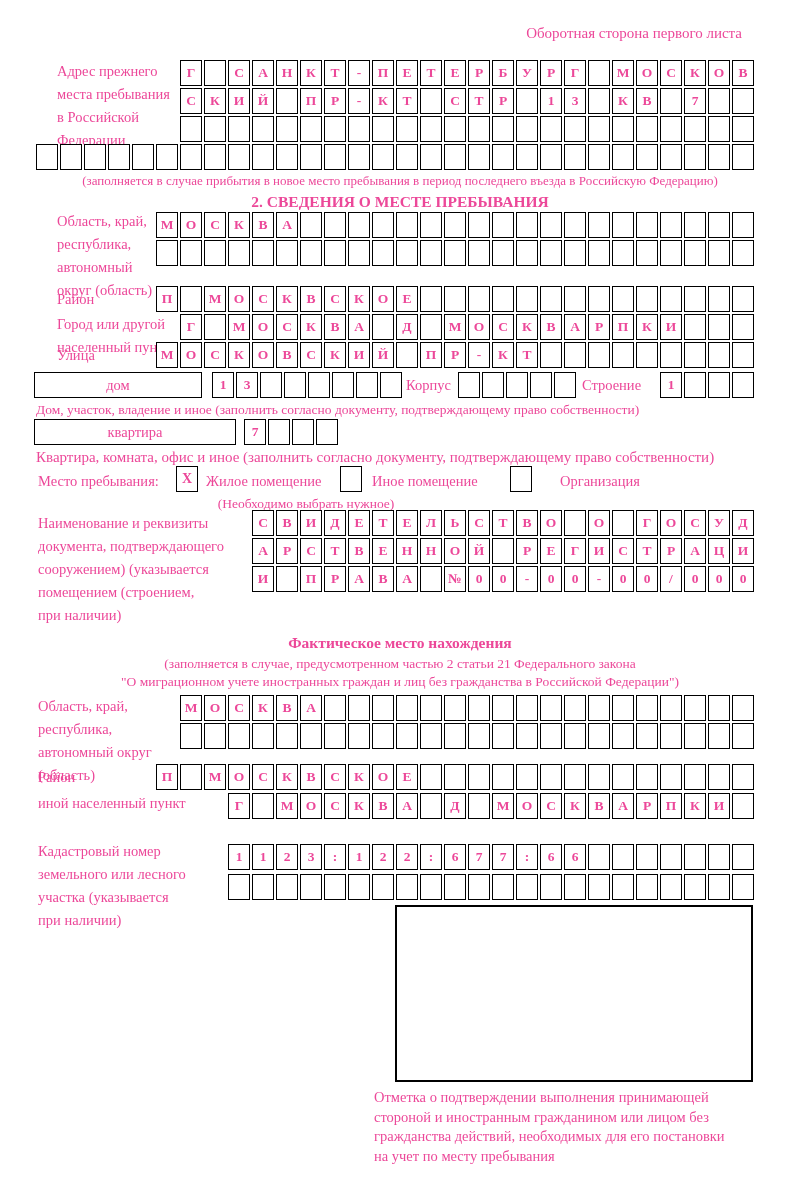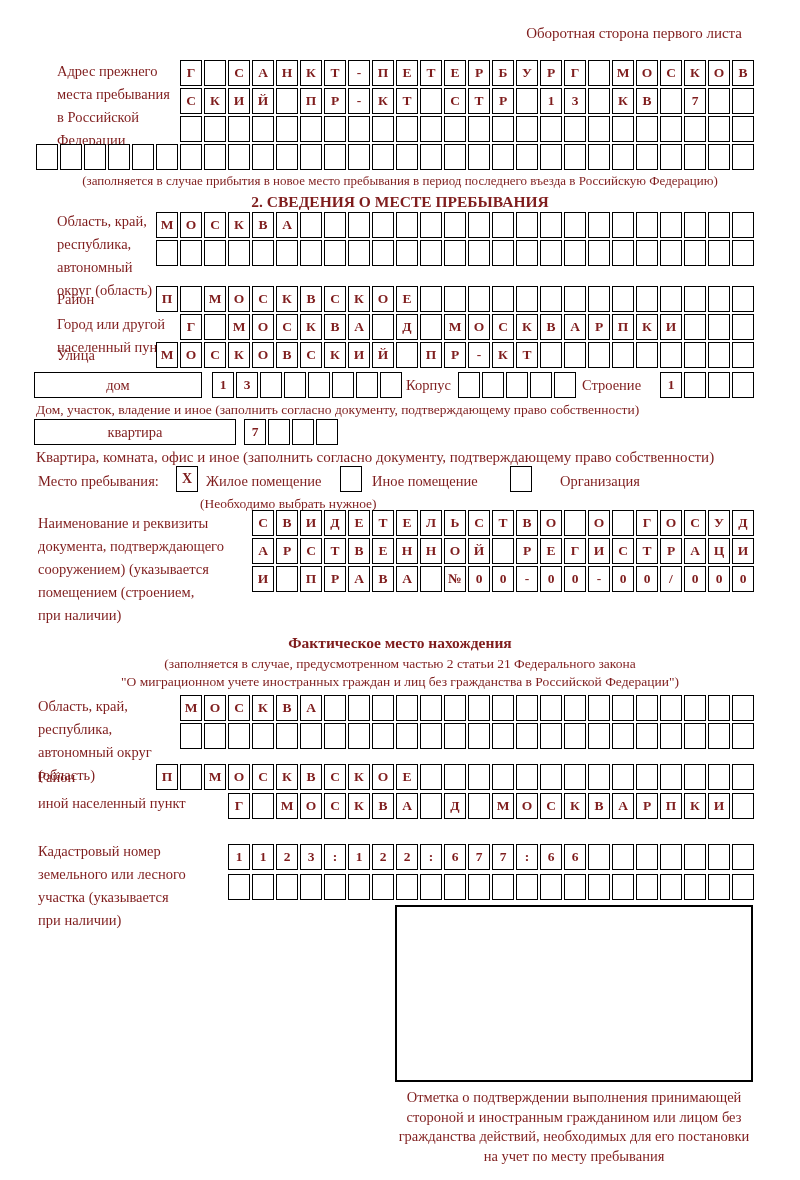--- a/index.html
+++ b/index.html
@@ -1,39 +1,39 @@
 <!DOCTYPE html>
 <html><head>
 <meta charset="utf-8">
 <style>
   html,body{margin:0;padding:0;}
   .page{
     position:relative;width:800px;height:1180px;background:#ffffff;
-    font-family:"Liberation Serif", "DejaVu Serif", serif;color:#7f1d1d;overflow:hidden;
+    font-family:"Liberation Serif", "DejaVu Serif", serif;color:#ec4899;overflow:hidden;
   }
   .label{position:absolute;font-size:14.5px;line-height:23px;white-space:nowrap;}
   .note{position:absolute;font-size:13px;white-space:nowrap;}
   .center{left:0;width:800px;text-align:center;white-space:normal;}
   .bold{font-weight:bold;}
   .cells{position:absolute;display:flex;gap:2px;}
   .cell{
     width:22px;height:26px;box-sizing:border-box;border:1.5px solid #000;
     display:flex;align-items:center;justify-content:center;
     font-size:13.5px;font-weight:600;flex:0 0 auto;background:#fff;
   }
   .wide-box{
     position:absolute;height:26px;box-sizing:border-box;border:1.6px solid #000;
     display:flex;align-items:center;justify-content:center;font-size:14.5px;background:#fff;
   }
   .checkbox{
     position:absolute;width:22px;height:26px;box-sizing:border-box;border:1.6px solid #000;
     display:flex;align-items:center;justify-content:center;font-size:14px;font-weight:600;background:#fff;
   }
   .stamp-box{position:absolute;box-sizing:border-box;border:2px solid #000;background:#fff;}
-  .caption{position:absolute;font-size:14.5px;line-height:19.5px;text-align:center;}
+  .caption{position:absolute;font-size:14.5px;line-height:19.5px;}
 </style>
 </head>
 <body>
 
 <div class="page">
 
   <div class="label" style="top:22px;right:58px;font-size:15px;">Оборотная сторона первого листа</div>
 
   <div class="label" style="left:57px;top:60px;">
     <div>Адрес прежнего</div>
@@ -342,21 +342,21 @@
     </div>
   <div class="note" style="left:36px;top:449px;font-size:15px;">Квартира, комната, офис и иное (заполнить согласно документу, подтверждающему право собственности)</div>
 
   <div class="label" style="left:38px;top:470px;">Место пребывания:</div>
   <div class="checkbox" style="left:176px;top:466px;">X</div>
   <div class="label" style="left:206px;top:470px;">Жилое помещение</div>
   <div class="checkbox" style="left:340px;top:466px;"></div>
   <div class="label" style="left:372px;top:470px;">Иное помещение</div>
   <div class="checkbox" style="left:510px;top:466px;"></div>
   <div class="label" style="left:560px;top:470px;">Организация</div>
-  <div class="note" style="left:200px;top:496px;width:240px;font-size:13.5px;">(Необходимо выбрать нужное)</div>
+  <div class="note" style="left:186px;top:496px;width:240px;text-align:center;font-size:13.5px;">(Необходимо выбрать нужное)</div>
 
   <div class="label" style="left:38px;top:512px;">
     <div>Наименование и реквизиты</div>
     <div>документа, подтверждающего</div>
     <div>сооружением) (указывается</div>
     <div>помещением (строением,</div>
     <div>при наличии)</div>
   </div>
   <div class="cells" style="left:252px;top:510px;">
       <div class="cell filled">С</div>

